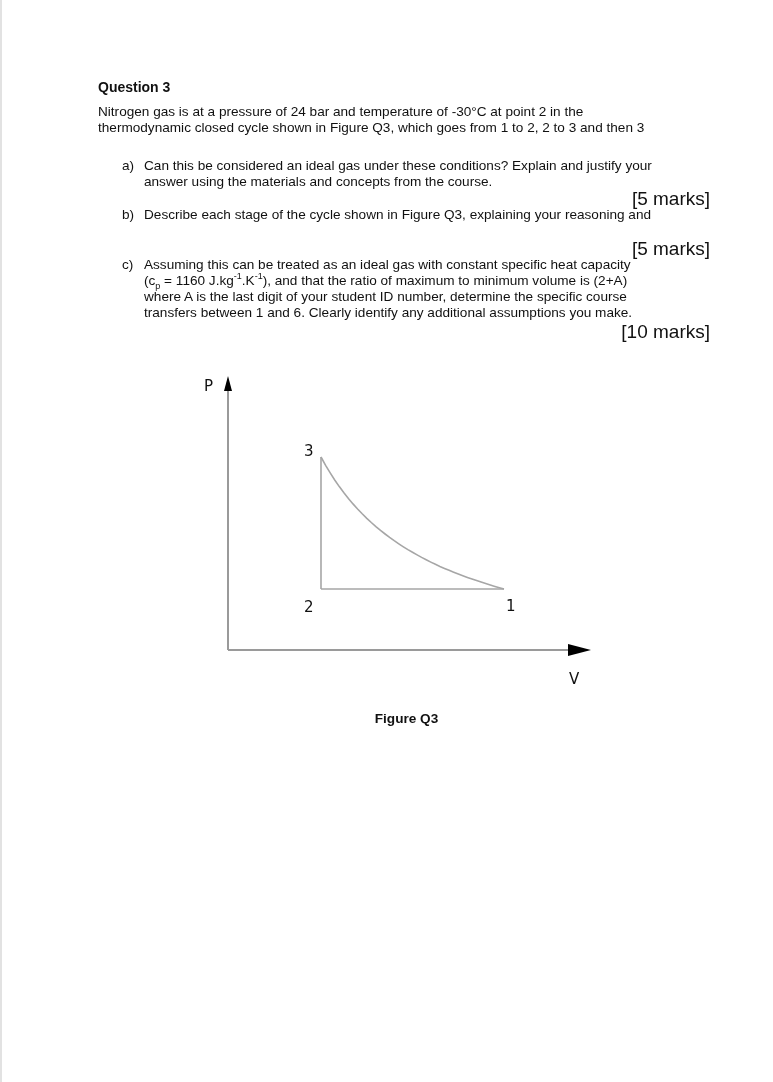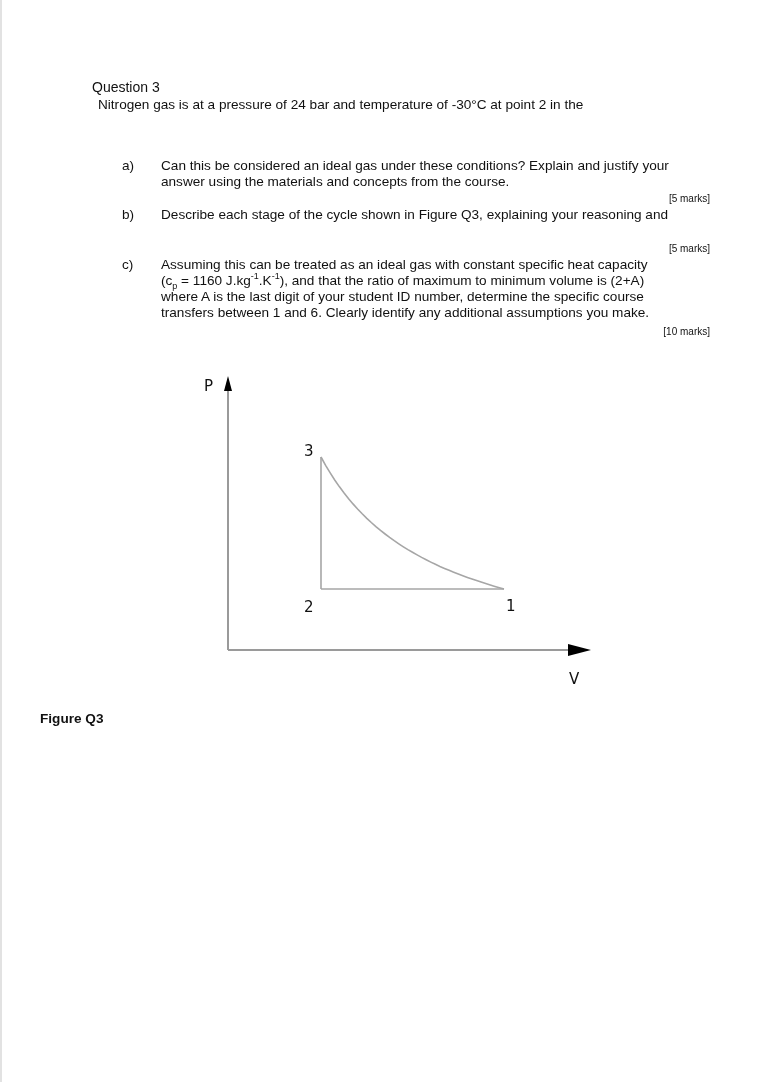--- a/index.html
+++ b/index.html
@@ -1,41 +1,42 @@
 <!DOCTYPE html>
 <html><head>
 <meta charset="utf-8">
 <style>
   html, body { margin: 0; padding: 0; }
   body {
     width: 773px; height: 1082px; background: #ffffff; position: relative; overflow: hidden;
     font-family: "Liberation Sans", sans-serif; color: #111111;
   }
   .left-edge { position: absolute; left: 0; top: 0; width: 2px; height: 1082px; background: #e2e2e2; }
-  .q-title { position: absolute; left: 92px; top: 79px; font-size: 14px; font-weight: normal; }
-  .intro { position: absolute; left: 98px; top: 97px; width: 612px; font-size: 13.6px; line-height: 16px; }
+  .q-title { position: absolute; left: 98px; top: 79px; font-size: 14px; font-weight: bold; }
+  .intro { position: absolute; left: 98px; top: 104px; width: 612px; font-size: 13.6px; line-height: 16px; }
   .item { position: absolute; left: 122px; width: 588px; font-size: 13.6px; line-height: 16px; }
   .item .lbl { position: absolute; left: 0; top: 0; }
-  .item .txt { margin-left: 39px; }
-  .marks { position: absolute; right: 63px; font-size: 10px; line-height: 16px; text-align: center; }
+  .item .txt { margin-left: 22px; }
+  .marks { position: absolute; right: 63px; font-size: 19px; line-height: 16px; text-align: center; }
   sub, sup { font-size: 9px; line-height: 0; }
   .fig { position: absolute; left: 0; top: 0; width: 773px; height: 1082px; pointer-events: none; }
   .fig * { pointer-events: auto; }
-  .caption { position: absolute; left: 0; width: 773px; top: 711px; text-align: left; font-size: 13.6px; font-weight: bold; }
+  .caption { position: absolute; left: 0; width: 773px; top: 711px; text-align: center; font-size: 13.6px; font-weight: bold; }
   .caption span { display: inline-block; margin-left: 40px; }
 </style>
 </head>
 <body>
 
 <div class="left-edge"></div>
 
 <div class="q-title">Question 3</div>
 
 <div class="intro">
   <div>Nitrogen gas is at a pressure of 24 bar and temperature of -30°C at point 2 in the</div>
+  <div>thermodynamic closed cycle shown in Figure Q3, which goes from 1 to 2, 2 to 3 and then 3</div>
 </div>
 
 <div class="item" style="top:158px;">
   <span class="lbl">a)</span>
   <div class="txt">
     <div>Can this be considered an ideal gas under these conditions? Explain and justify your</div>
     <div>answer using the materials and concepts from the course.</div>
   </div>
 </div>
 <div class="marks" style="top:191px;">[5 marks]</div>

